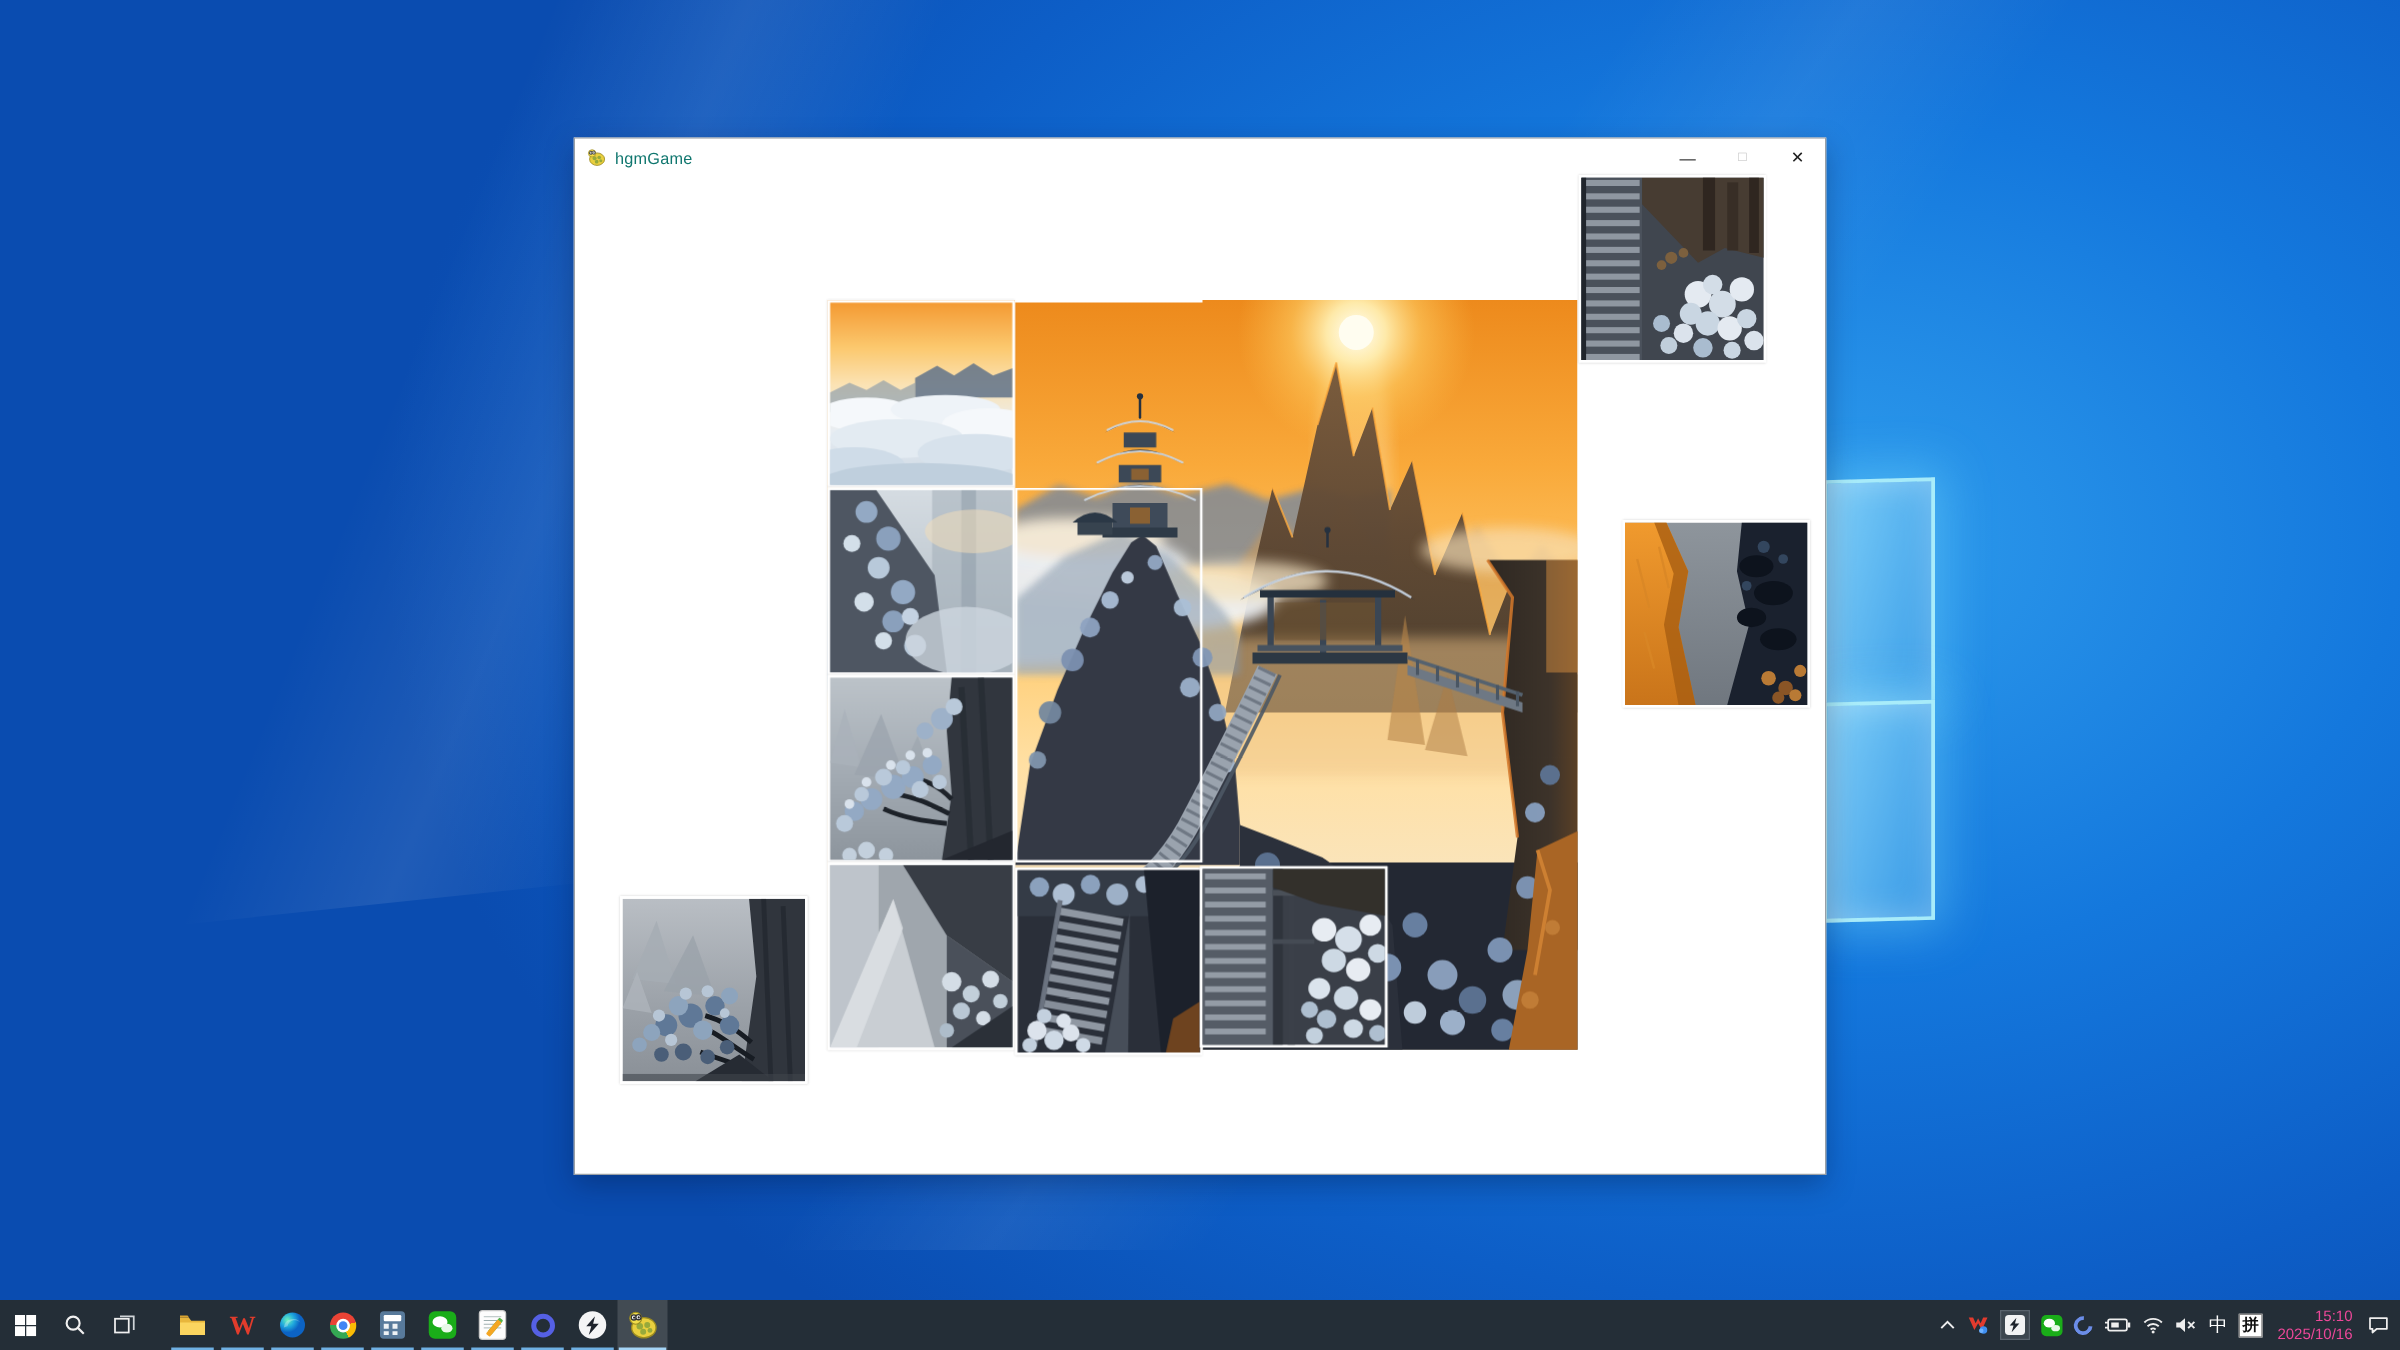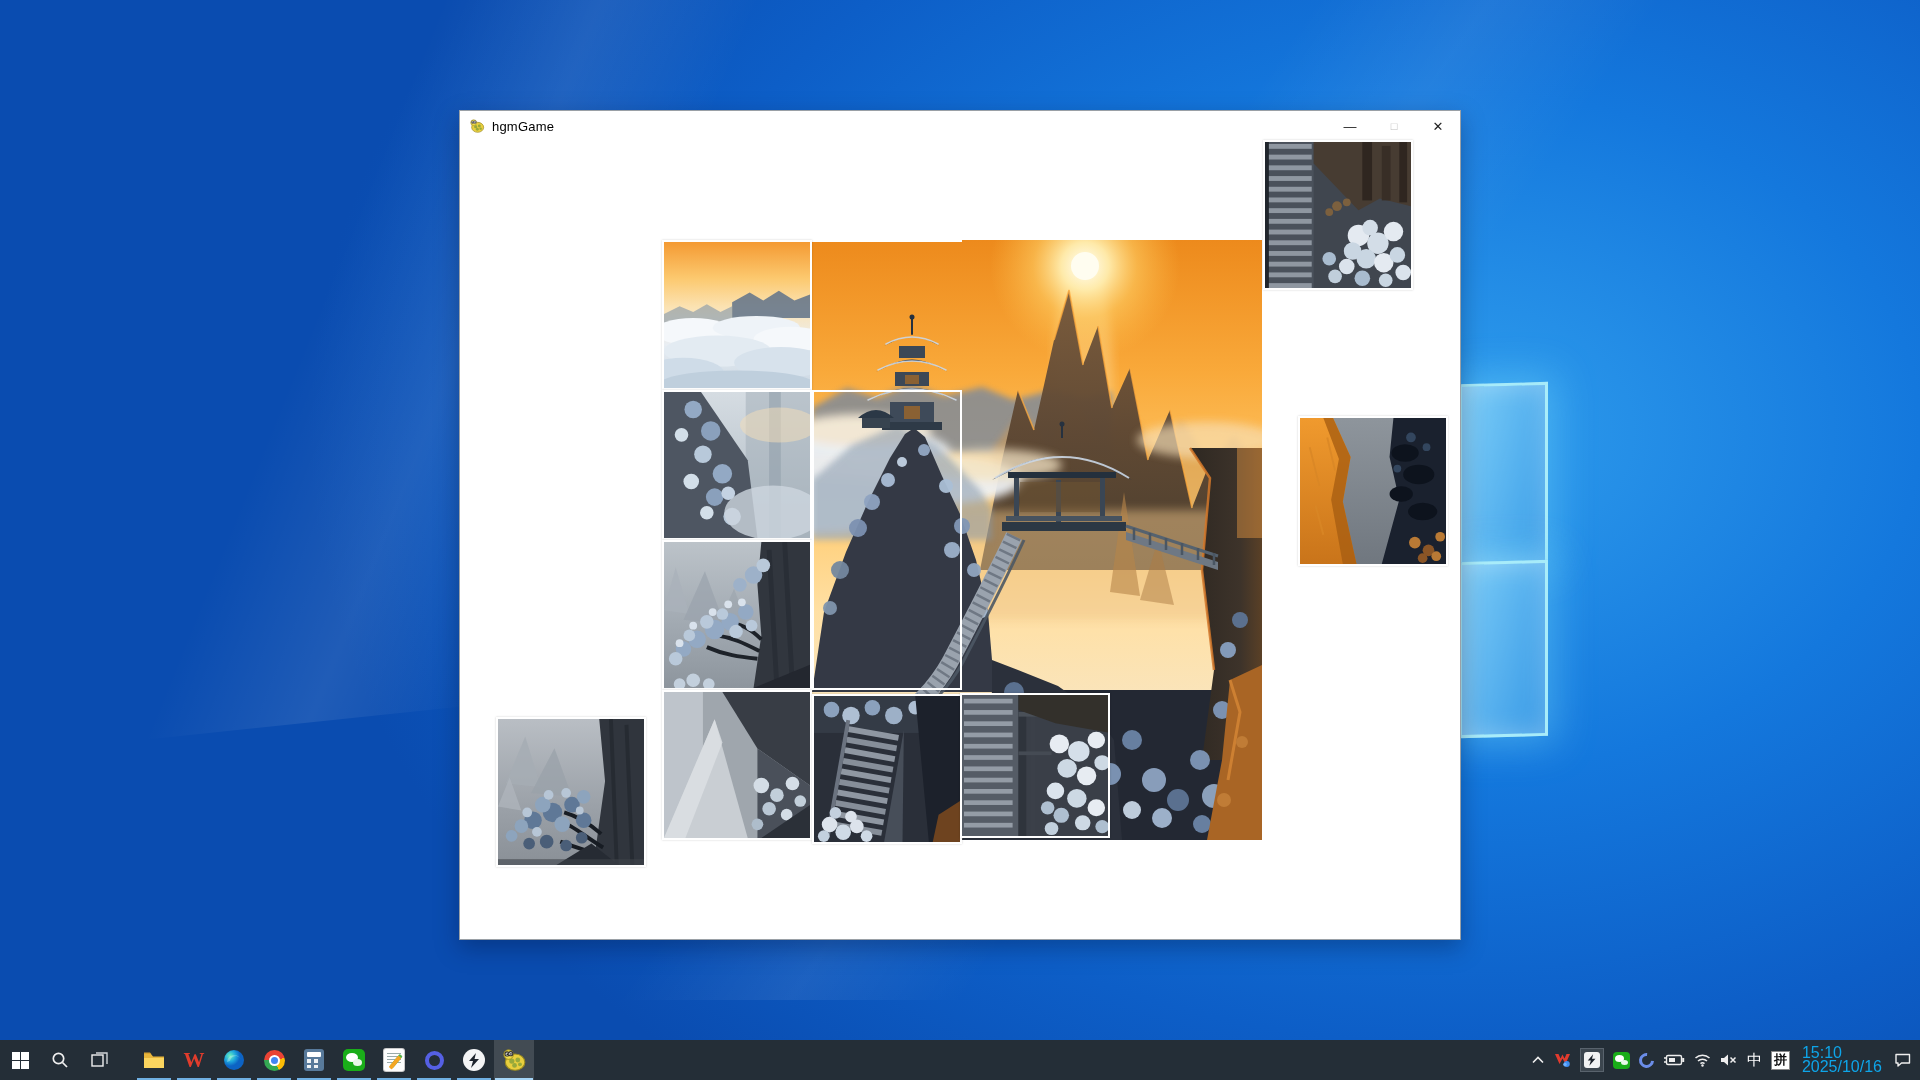--- a/index.html
+++ b/index.html
@@ -22,21 +22,21 @@
     box-shadow:0 0 38px 8px rgba(110,210,250,.45), inset 0 0 26px rgba(255,255,255,.3);
     transform:skewY(-1.5deg)}
   .pane1{top:383px;height:175px}
   .pane2{top:561px;height:170px}
   
   .window{position:absolute;left:459px;top:110px;width:1000px;height:828px;background:#fff;
     border:1px solid #9aa0a6;box-shadow:0 8px 22px rgba(0,20,60,.35)}
   .titlebar{position:absolute;left:0;top:0;right:0;height:30px;background:#fff;
     display:flex;align-items:center}
   .appicon{width:16px;height:16px;margin:0 7px 0 9px;flex:0 0 auto}
-  .titletext{font-size:13px;color:#000000;letter-spacing:.2px}
+  .titletext{font-size:13px;color:#0f766e;letter-spacing:.2px}
   .caps{margin-left:auto;display:flex;height:30px}
   .cap{width:44px;height:30px;display:flex;align-items:center;justify-content:center;
     font-size:12px;color:#222;cursor:default}
   .cap.min{font-size:13px}
   .cap.max{color:#bdbdbd;font-size:11px}
   .cap.close{font-size:13px}
   
   .board{position:absolute;left:202px;top:129px;width:600px;height:600px}
   .board svg{display:block}
   .board-line{position:absolute;left:352px;top:129px;width:150px;height:2px;background:#fff;z-index:4}
@@ -75,21 +75,21 @@
   .ic-notes::after{content:"";position:absolute;left:9px;top:6px;width:4px;height:15px;background:#f5a623;
     transform:rotate(40deg);border-radius:1px;box-shadow:0 -2px 0 #55b24a}
   .ic-ring{width:19px;height:19px;border-radius:50%;border:4px solid #5560e4;box-sizing:border-box}
   .ic-thunder{width:22px;height:22px;border-radius:50%;background:#f4f5f6;display:flex;align-items:center;justify-content:center}
   
   .tb-right{margin-left:auto;display:flex;align-items:center;gap:9px;padding-right:8px}
   .tray-i{display:flex;align-items:center;justify-content:center;height:40px}
   .ime{color:#fff;font-size:15px;font-family:"DejaVu Sans",sans-serif}
   .imebox{width:19px;height:19px;background:#fff;color:#111;font-size:13px;font-weight:bold;
     display:flex;align-items:center;justify-content:center;border:1px solid #888;box-sizing:border-box}
-  .clock{color:#0ea5e9;font-size:16px;text-align:left;line-height:14px;padding:0 3px}
+  .clock{color:#ec4899;font-size:12px;text-align:right;line-height:14px;padding:0 3px}
   .thunder-box{width:22px;height:22px;background:#3c464f;border:1px solid #59636d;
     display:flex;align-items:center;justify-content:center}
   .thunder-box .in{width:16px;height:16px;border-radius:3px;background:#f2f3f4;display:flex;align-items:center;justify-content:center}
   .wechat-sm{width:17px;height:17px;border-radius:4px;background:#1aad19;position:relative}
   .wechat-sm::before{content:"";position:absolute;left:2px;top:3px;width:9px;height:7px;border-radius:50%;background:#fff}
   .wechat-sm::after{content:"";position:absolute;left:8px;top:8px;width:7px;height:5px;border-radius:50%;background:#e8f8e8}
   .ring-sm{width:15px;height:15px;border-radius:50%;border:3px solid #6b8de8;border-right-color:transparent;
     box-sizing:border-box;transform:rotate(-40deg)}
 </style>
 </head>

